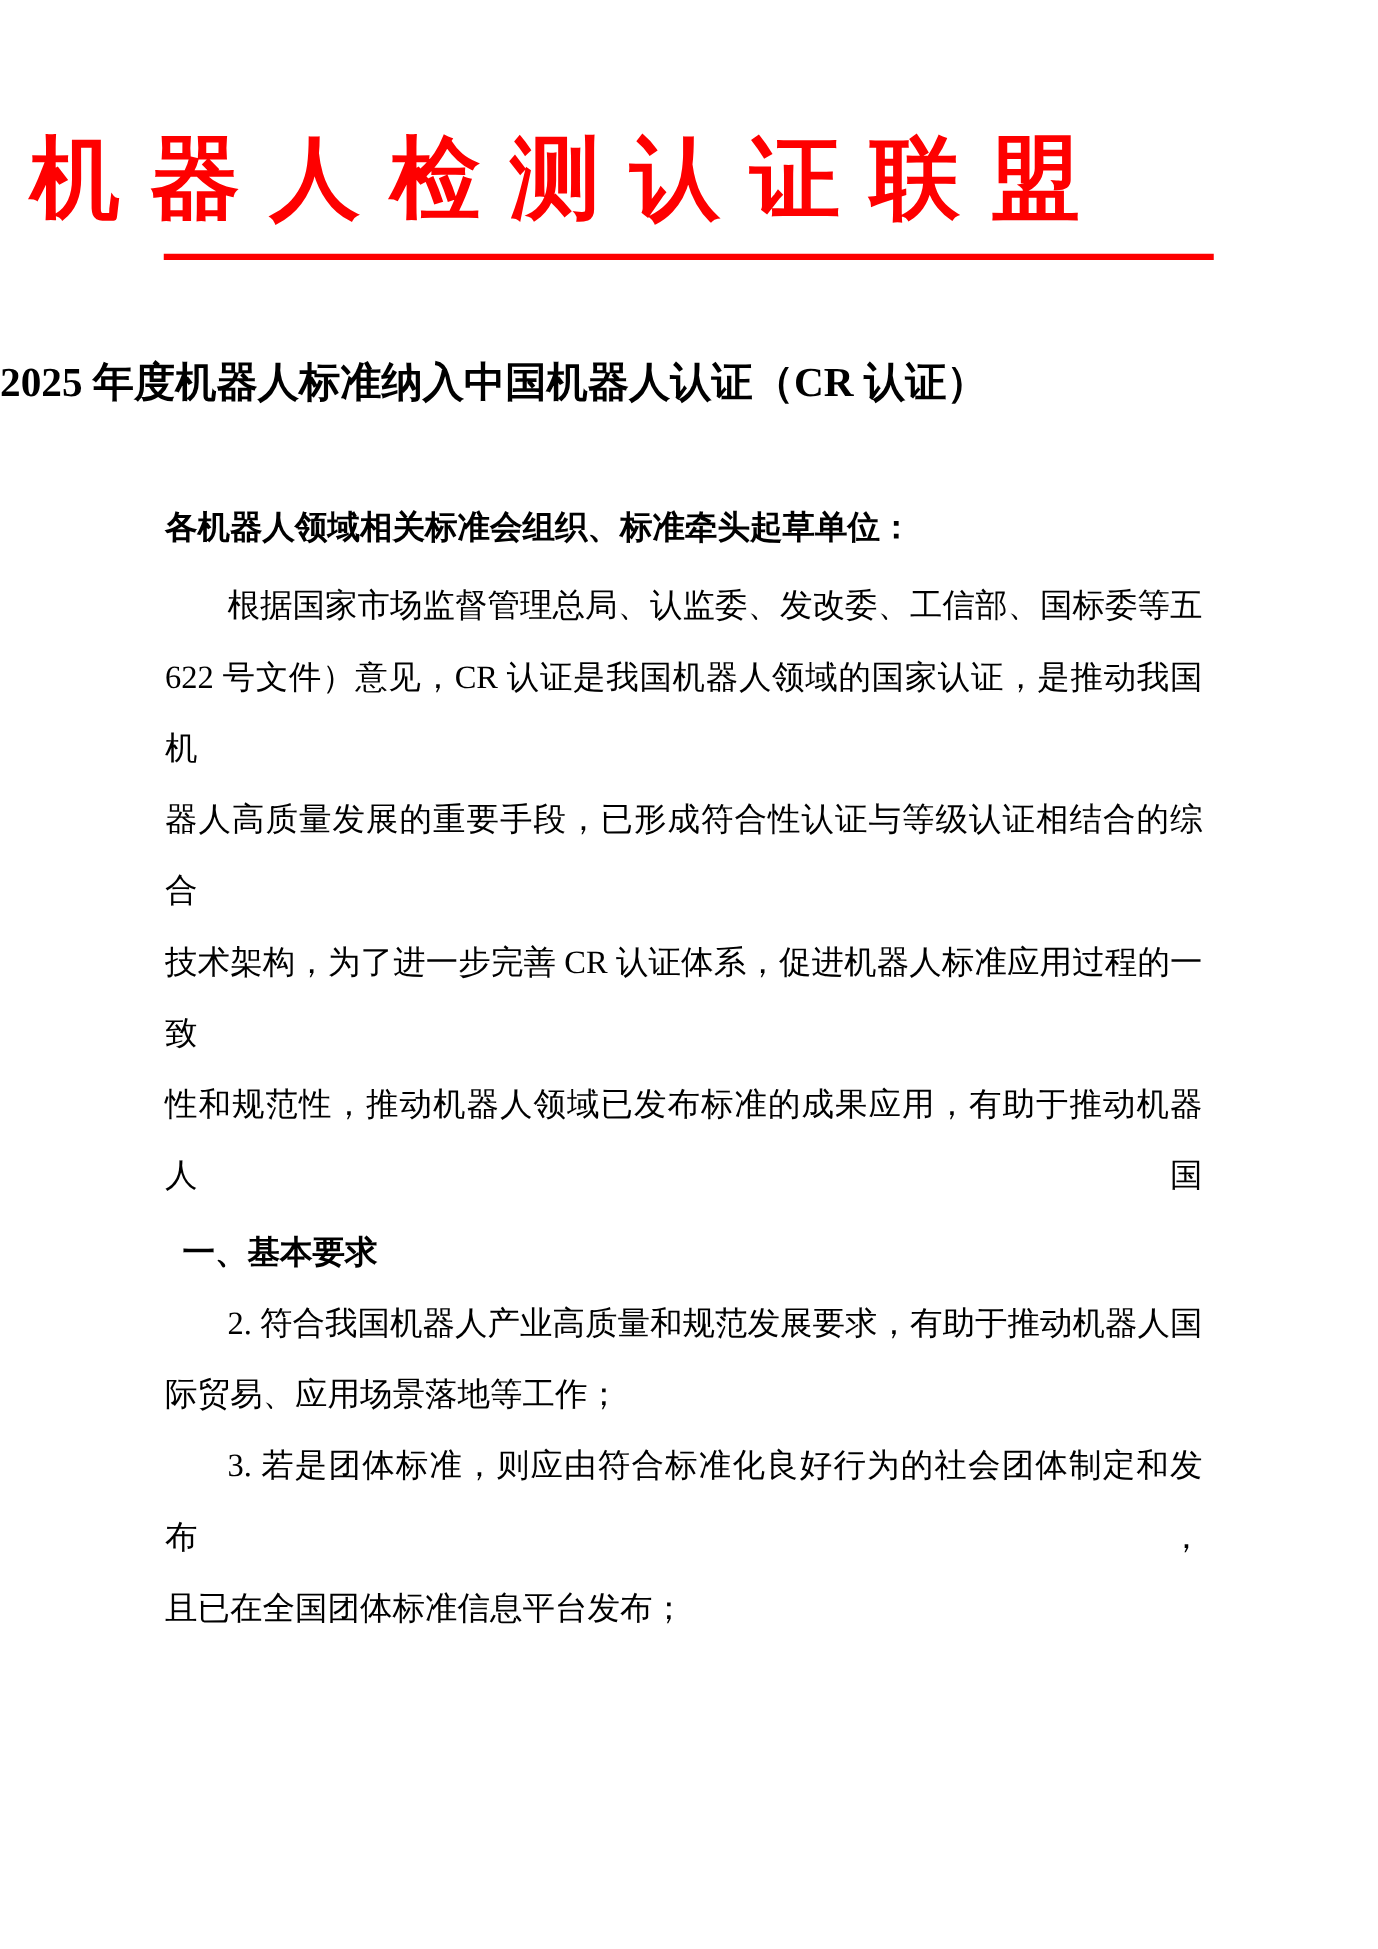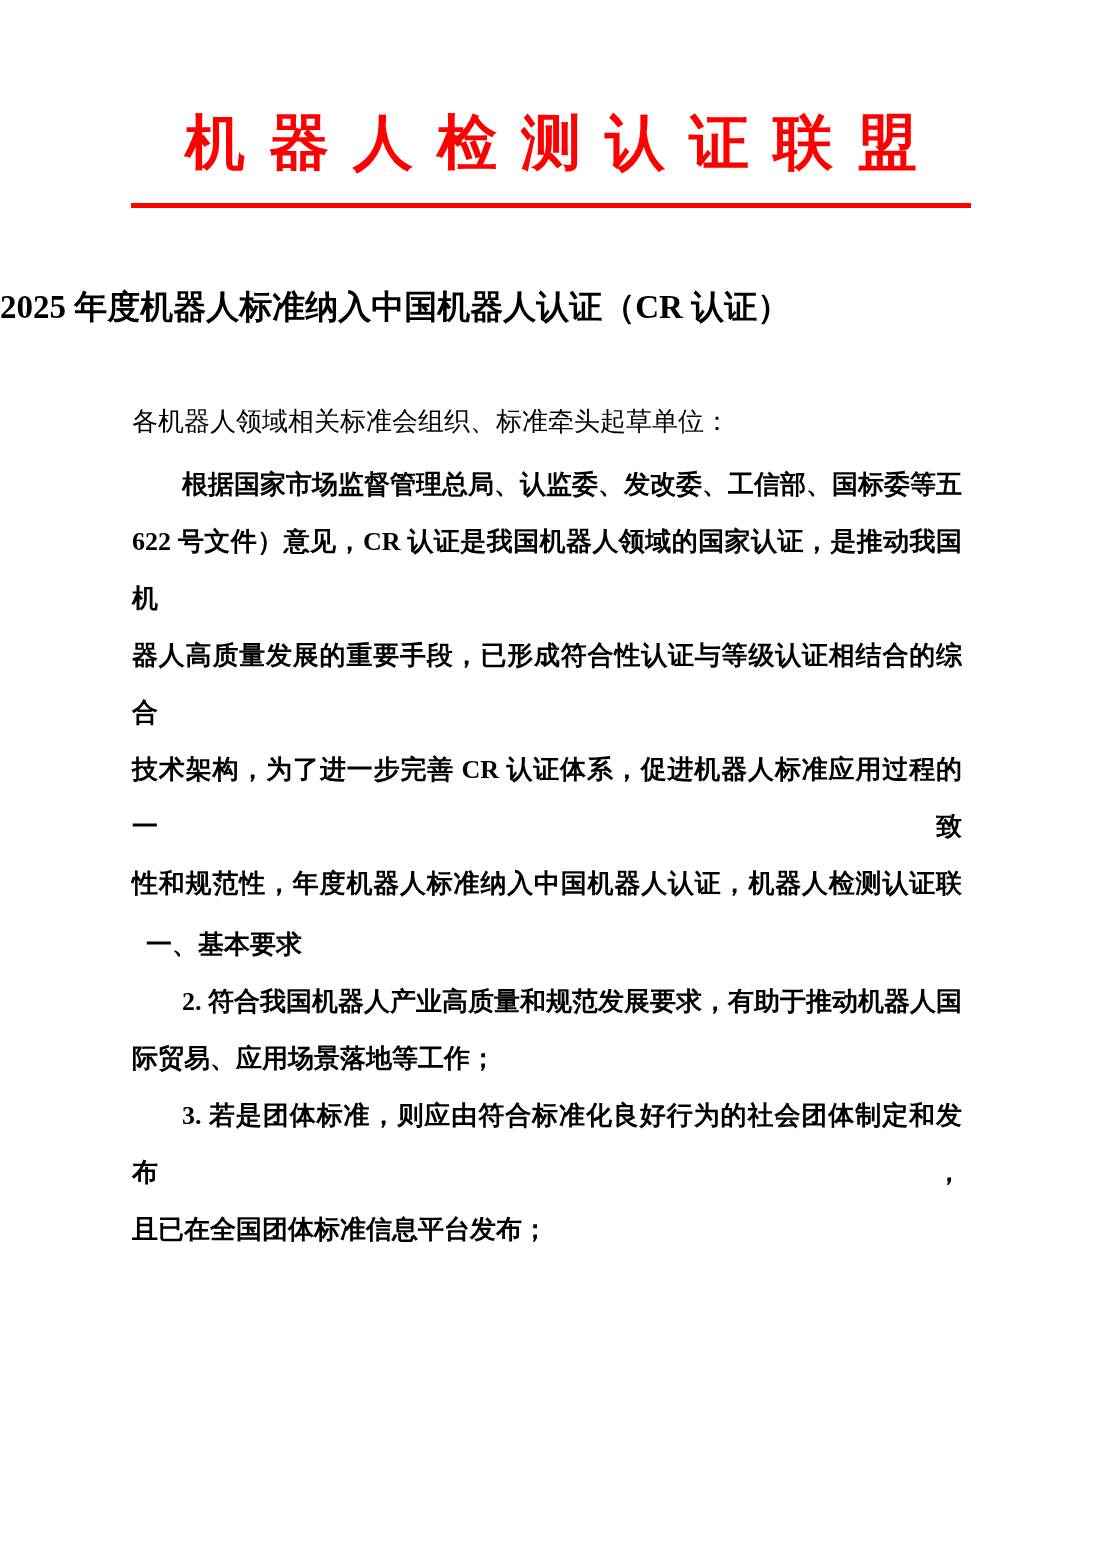--- a/index.html
+++ b/index.html
@@ -13,24 +13,24 @@
     height: 1559px;
     margin: 0 auto;
     background: #ffffff;
     color: #000000;
     font-family: "Liberation Serif", "DejaVu Serif", serif;
     overflow: hidden;
   }
   
   .org-title {
     margin: 104px 0 0 0;
-    text-align: center;
+    text-align: left;
     font-family: "Liberation Sans", "DejaVu Sans", sans-serif;
     font-weight: 700;
-    font-size: 60px;
+    font-size: 72px;
     line-height: 78px;
     letter-spacing: 24px;
     padding-left: 24px; 
     color: #fe0000;
     white-space: nowrap;
   }
   .red-rule {
     width: 840px;
     height: 5px;
     background: #fe0000;
@@ -48,24 +48,23 @@
   
   .doc-body {
     margin-top: 58px;
     padding: 0 140px 0 132px;
     font-size: 26px;
     line-height: 57px;
     font-family: "Liberation Serif", "DejaVu Serif", serif;
   }
   .line {
     min-height: 57px;
-    font-weight: bold;
   }
   .salutation {
-    font-weight: 400;
+    font-weight: 700;
     margin-bottom: 6px;
     white-space: nowrap;
   }
   .heading {
     font-weight: 700;
     margin-top: 4px;
     white-space: nowrap;
     margin-left: 14px;
   }
   .indent {
@@ -92,21 +91,21 @@
   </div>
 
   <div class="doc-body">
 
     <div class="line salutation">各机器人领域相关标准会组织、标准牵头起草单位：</div>
 
     <div class="line indent just">根据国家市场监督管理总局、认监委、发改委、工信部、国标委等五</div>
     <div class="line just">622 号文件）意见，CR 认证是我国机器人领域的国家认证，是推动我国机</div>
     <div class="line just">器人高质量发展的重要手段，已形成符合性认证与等级认证相结合的综合</div>
     <div class="line just">技术架构，为了进一步完善 CR 认证体系，促进机器人标准应用过程的一致</div>
-    <div class="line just">性和规范性，年度机器人标准纳入中国机器人认证，机器人检测认证联</div>
+    <div class="line just">性和规范性，推动机器人领域已发布标准的成果应用，有助于推动机器人国</div>
 
     <div class="line heading">一、基本要求</div>
 
     <div class="line indent just">2. 符合我国机器人产业高质量和规范发展要求，有助于推动机器人国</div>
     <div class="line">际贸易、应用场景落地等工作；</div>
     <div class="line indent just">3. 若是团体标准，则应由符合标准化良好行为的社会团体制定和发布，</div>
     <div class="line">且已在全国团体标准信息平台发布；</div>
 
   </div>
 

